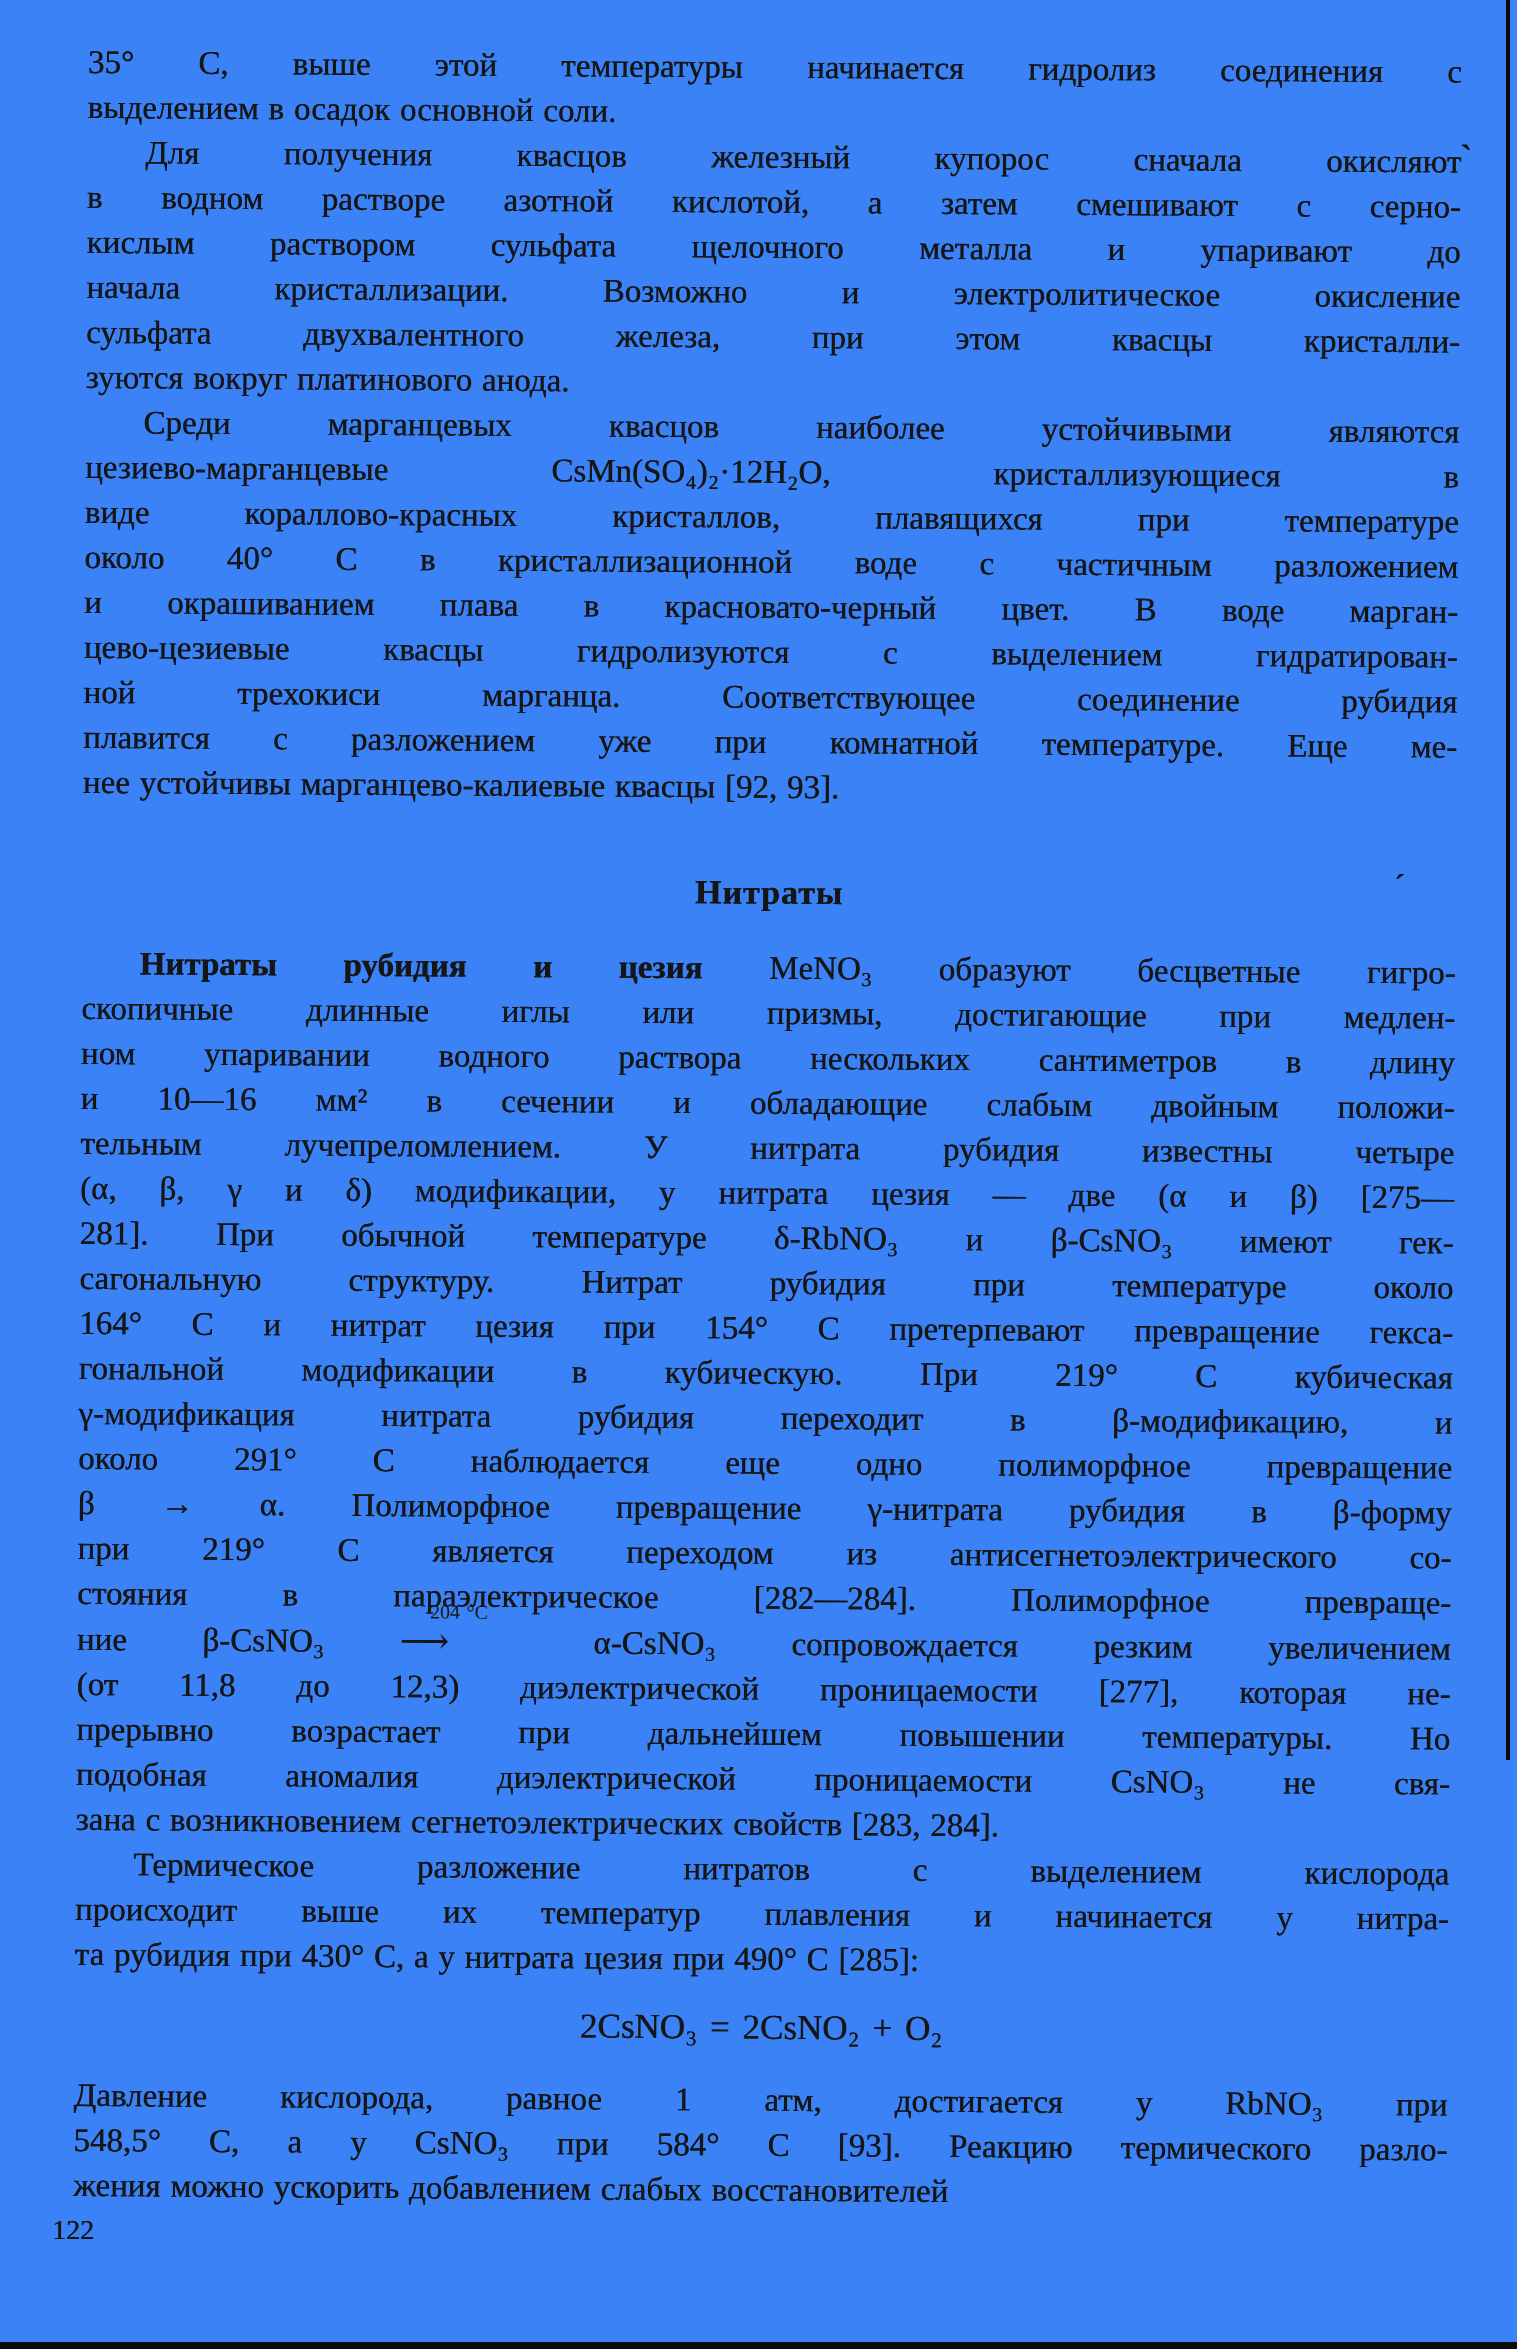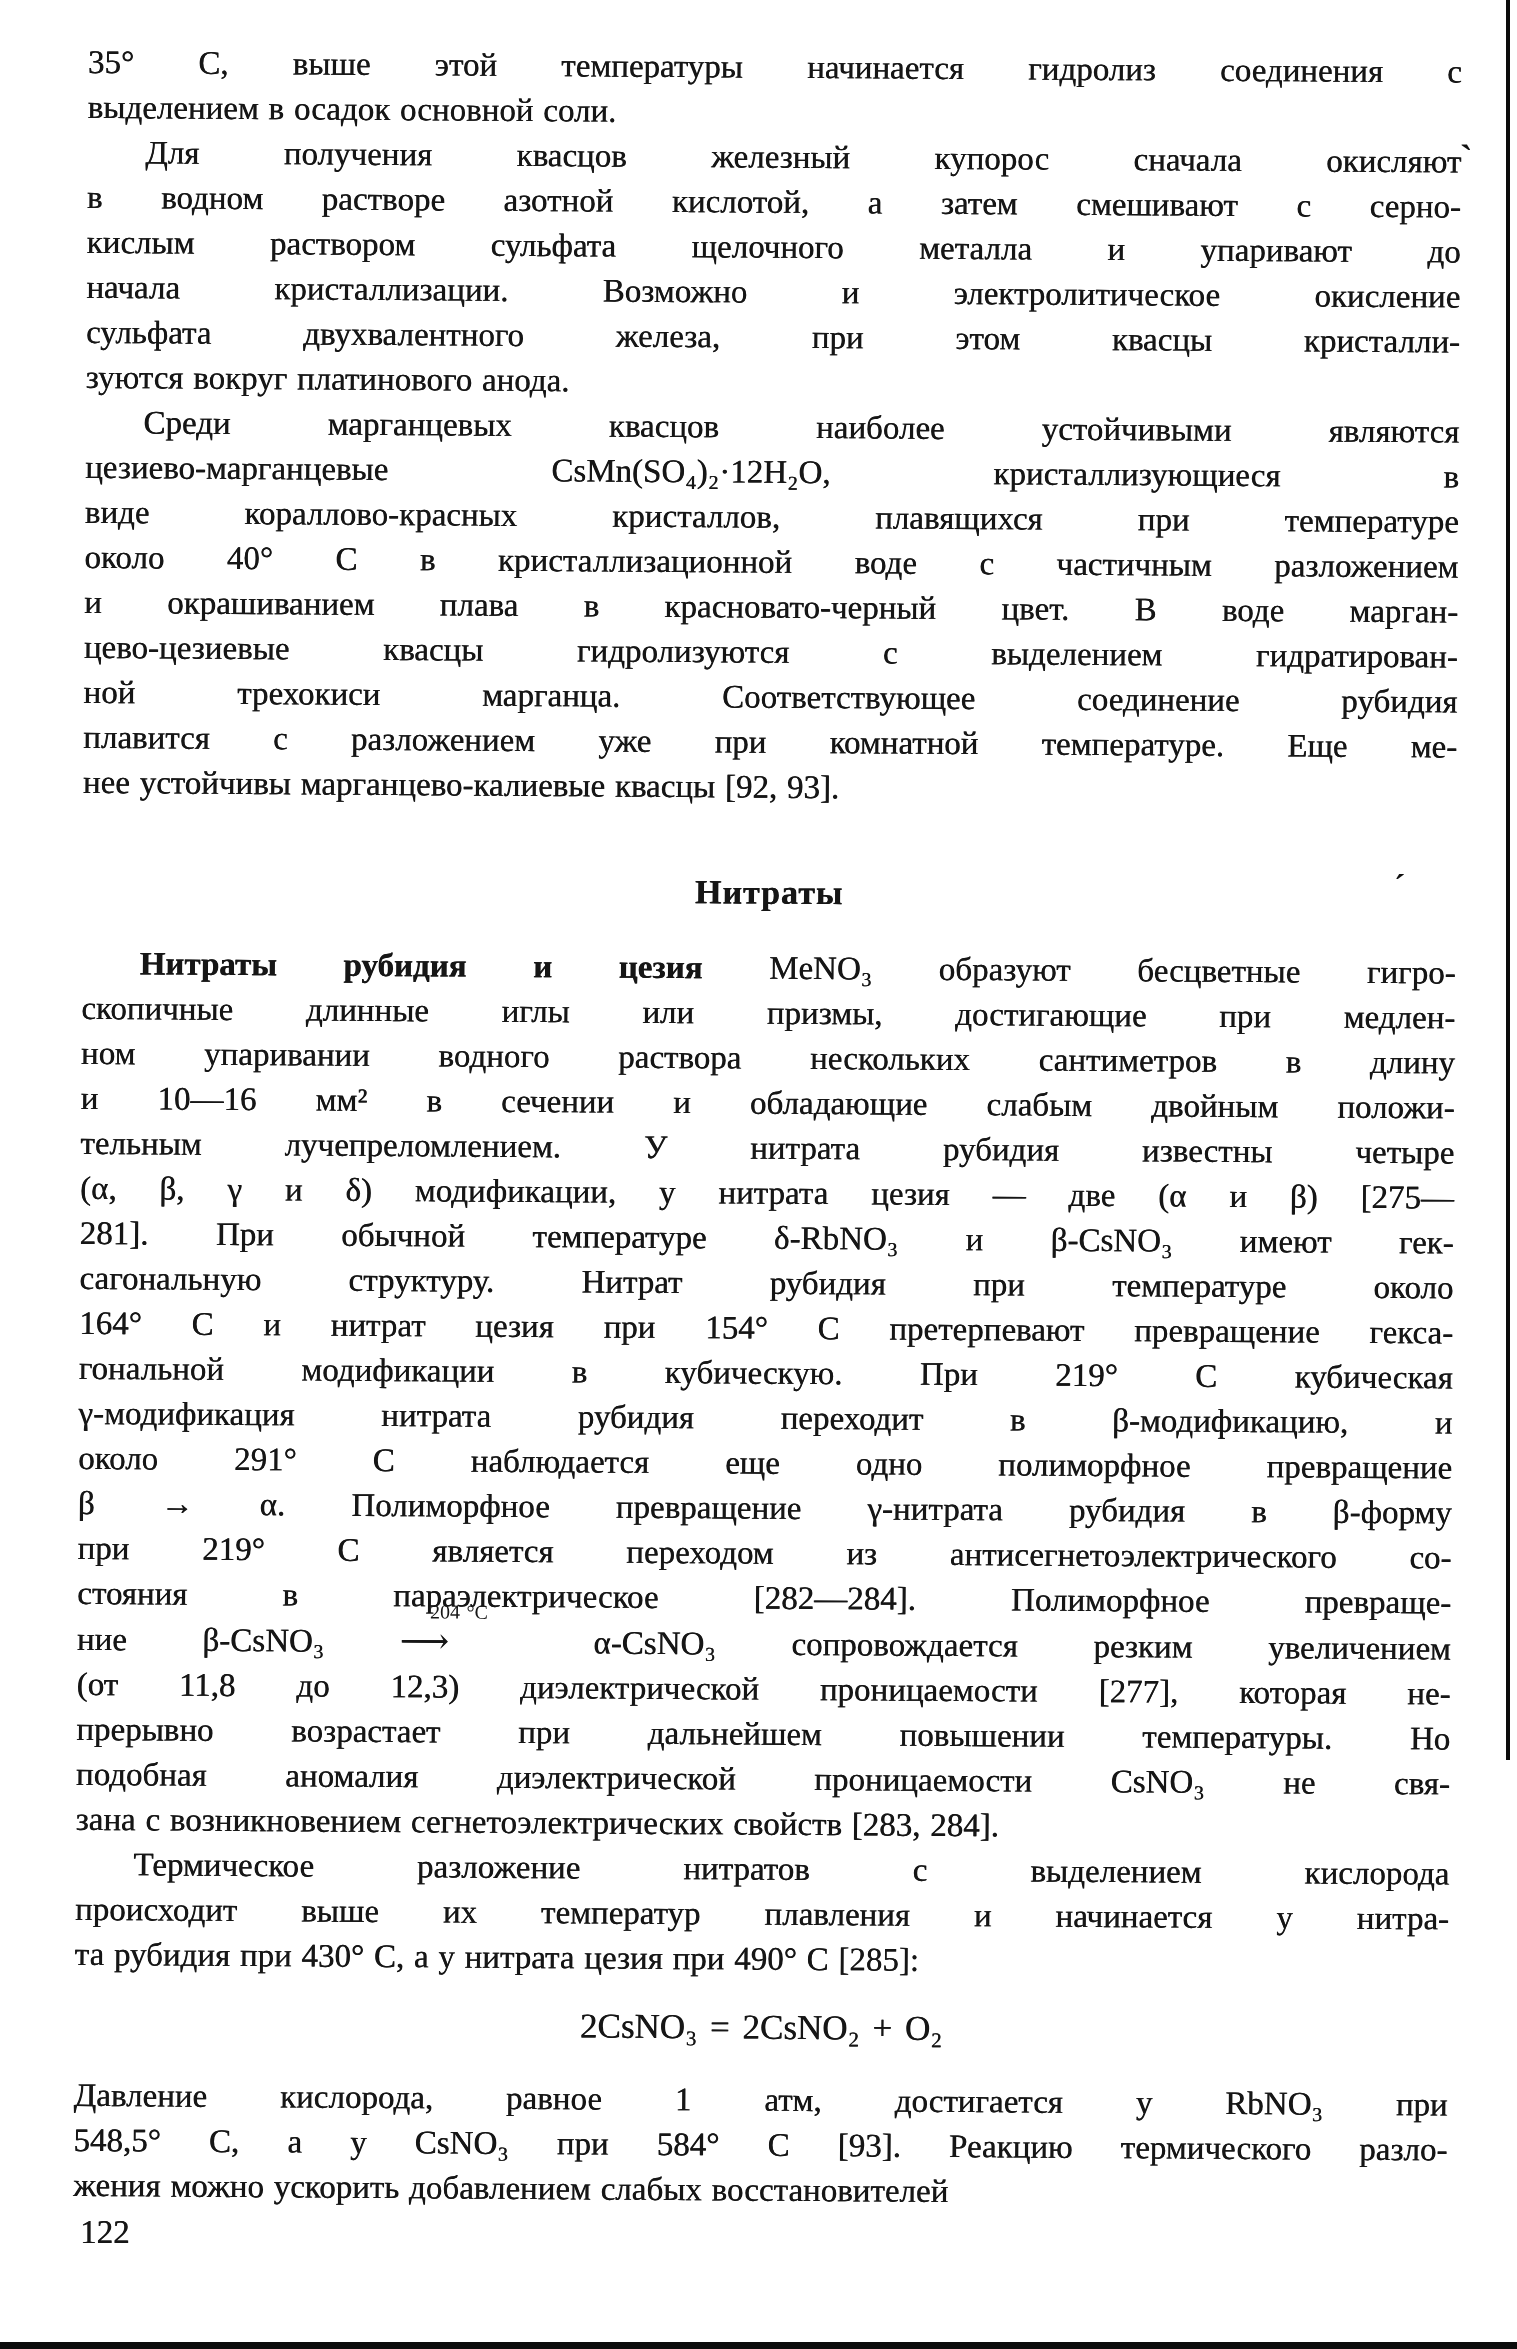--- a/index.html
+++ b/index.html
@@ -75,23 +75,22 @@
   }
   .rxn-glyph {
     font-size: 34px;
     letter-spacing: -2px;
   }
 
   .page-number {
     position: absolute;
     left: 52px;
     top: 2214px;
-    font-size: 33px;
+    font-size: 28px;
     text-shadow: 0.45px 0 0 currentColor;
-    margin-left: 28px;
   }
 
   .artifact {
     position: absolute;
     font-size: 38px;
     font-weight: bold;
     color: #111;
   }
   .tick-top { left: 1460px; top: 136px; }
   .tick-heading { left: 1394px; top: 868px; font-size: 34px; }
@@ -109,21 +108,21 @@
     left: 0;
     bottom: 0;
     width: 100%;
     height: 7px;
     background: #0b0b0b;
   }
 </style>
 </head>
 <body>
 
-<div class="page" style="background: #ffffff; color: rgb(22, 22, 22);">
+<div class="page" style="background: #3b82f6; color: rgb(22, 22, 22);">
   <div class="text-block" id="text-block">
       <div class="para">
         <div class="line fill"><span>35° С, выше этой температуры начинается гидролиз соединения с</span></div>
         <div class="line"><span>выделением в осадок основной соли.</span></div>
       </div>
       <div class="para indent">
         <div class="line fill"><span>Для получения квасцов железный купорос сначала окисляют</span></div>
         <div class="line fill"><span>в водном растворе азотной кислотой, а затем смешивают с серно-</span></div>
         <div class="line fill"><span>кислым раствором сульфата щелочного металла и упаривают до</span></div>
         <div class="line fill"><span>начала кристаллизации. Возможно и электролитическое окисление</span></div>

